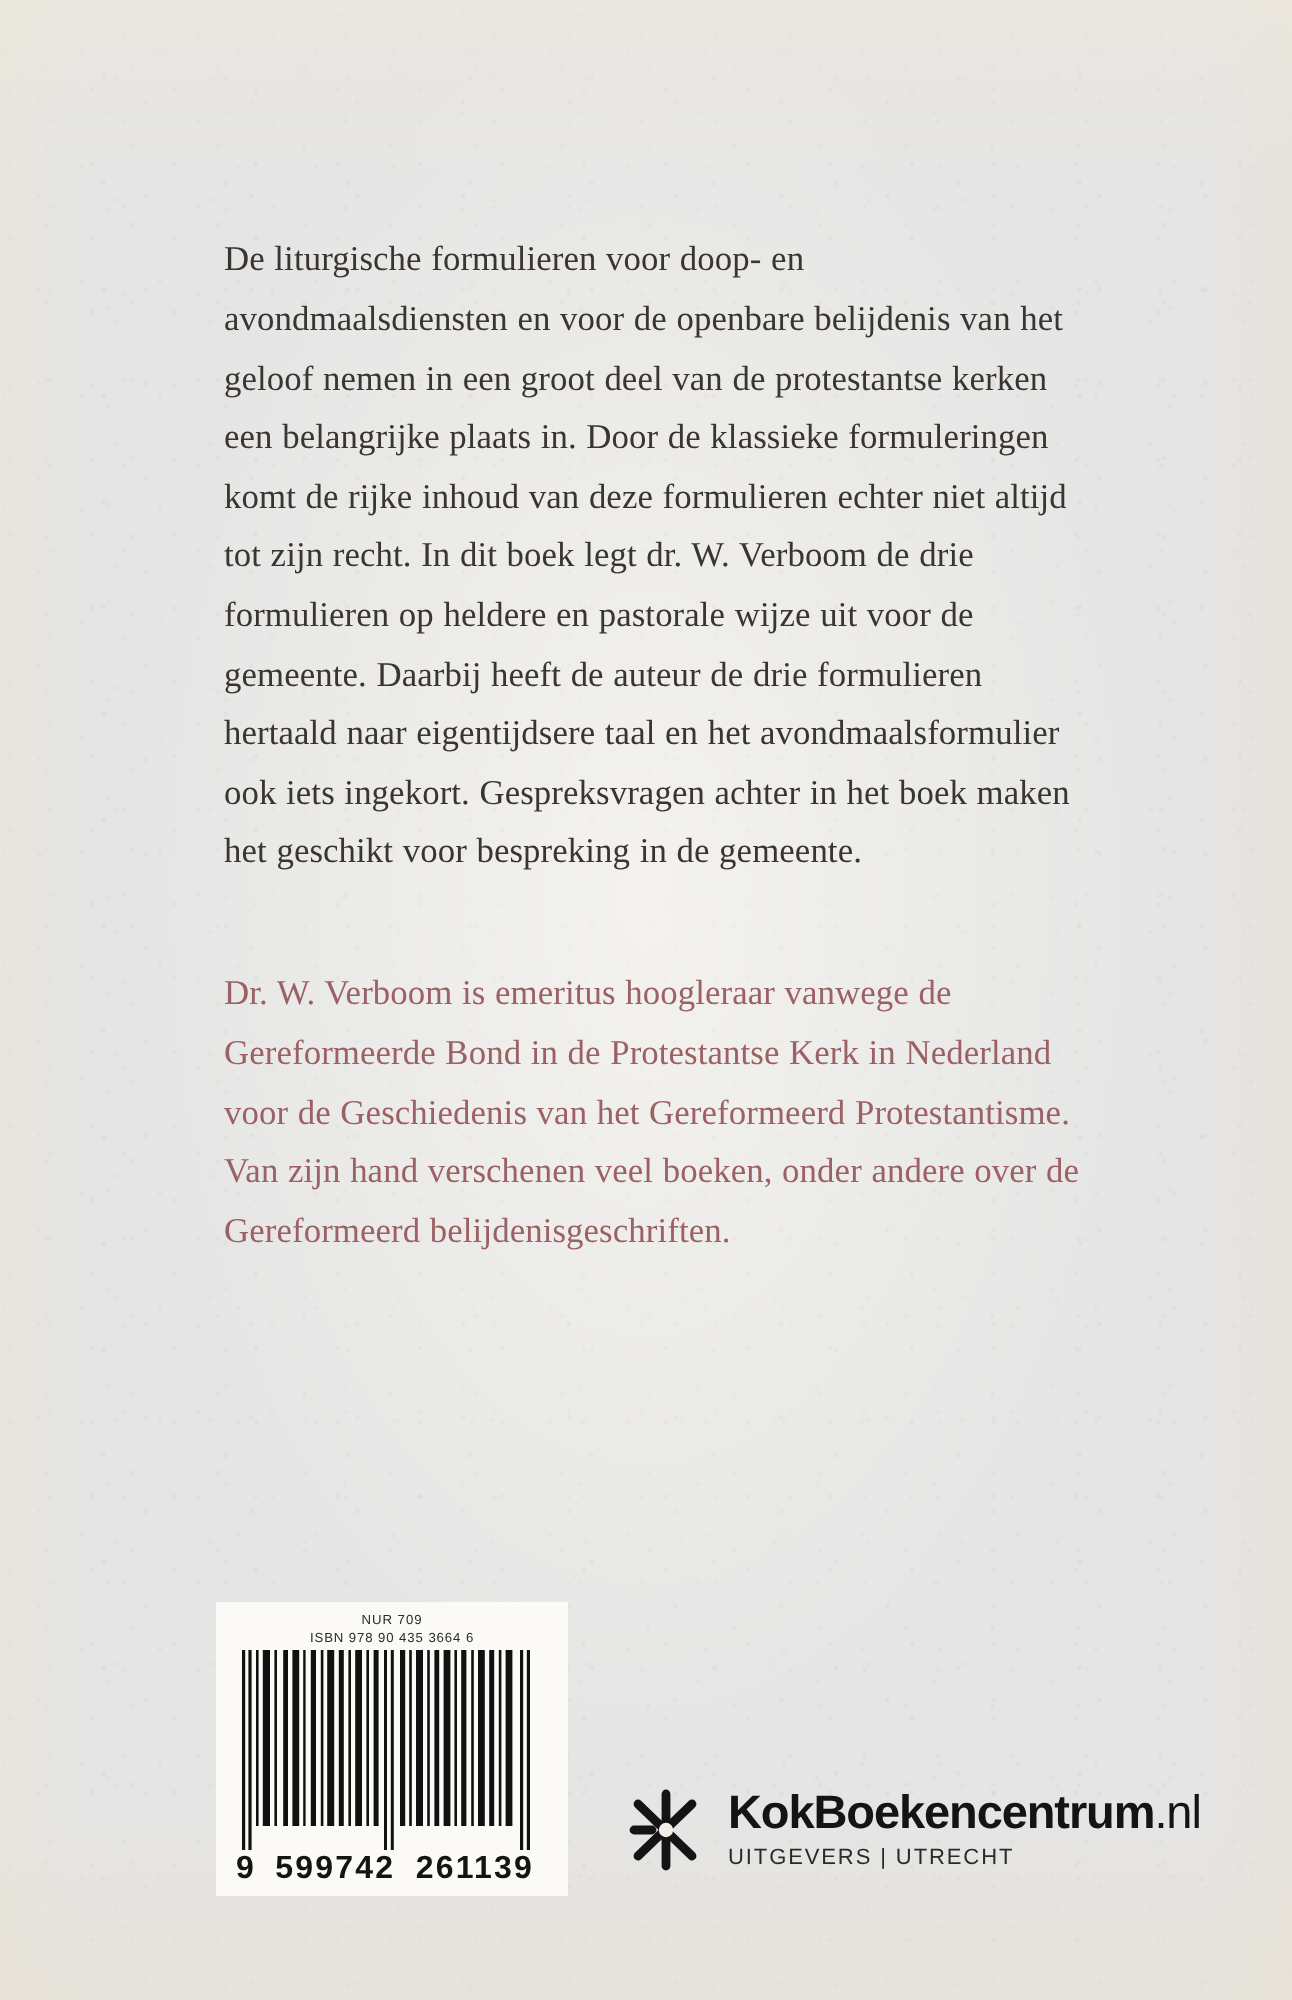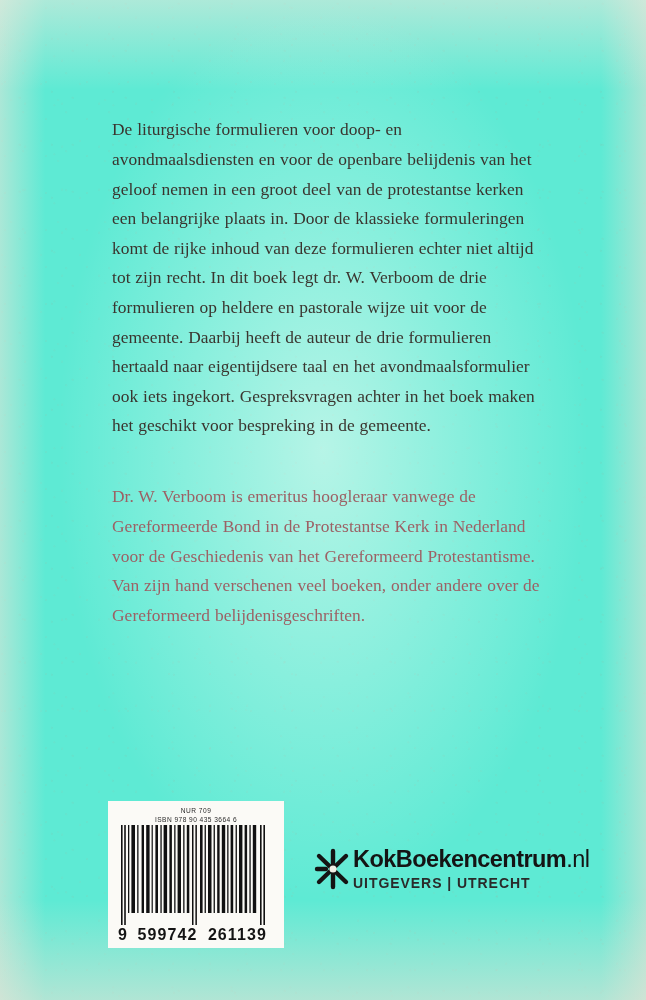--- a/index.html
+++ b/index.html
@@ -10,21 +10,21 @@
     width: 646px;
     height: 1000px;
     overflow: hidden;
     font-family: "Liberation Serif", serif;
   }
 
   #cover {
     position: relative;
     width: 646px;
     height: 1000px;
-    background-color: #5eead4;
+    background-color: #e5e5e5;
     overflow: hidden;
   }
 
   
   #paper-grain {
     position: absolute;
     inset: 0;
     pointer-events: none;
     background-image:
       radial-gradient(circle at 12% 22%, rgba(180,170,150,.11) 0 1px, transparent 1.4px),
@@ -126,39 +126,40 @@
     margin-top: 1px;
   }
   #barcode-digits .grp-lead { padding-left: 2px; }
   #barcode-digits .grp-left { letter-spacing: 1.1px; }
   #barcode-digits .grp-right { letter-spacing: 1.1px; padding-right: 9px; }
 
   
   #publisher-logo {
     position: absolute;
     left: 313px;
-    top: 846px;
+    top: 892px;
     display: flex;
     align-items: center;
+    gap: 11px;
   }
   #logo-mark { display: block; }
   #logo-text { display: flex; flex-direction: column; line-height: 1; }
   #logo-wordmark {
     font-family: "Liberation Sans", sans-serif;
     font-weight: 700;
     font-size: 23.5px;
     letter-spacing: -.55px;
     color: #141414;
     white-space: nowrap;
   }
   #logo-wordmark .tld { font-weight: 400; }
   #logo-tagline {
     font-family: "Liberation Sans", sans-serif;
-    font-weight: 700;
-    font-size: 14px;
+    font-weight: 400;
+    font-size: 11px;
     letter-spacing: .95px;
     color: #2a2a2a;
     margin-top: 5px;
     white-space: nowrap;
   }
 </style>
 </head>
 <body>
 
 <div id="cover">

